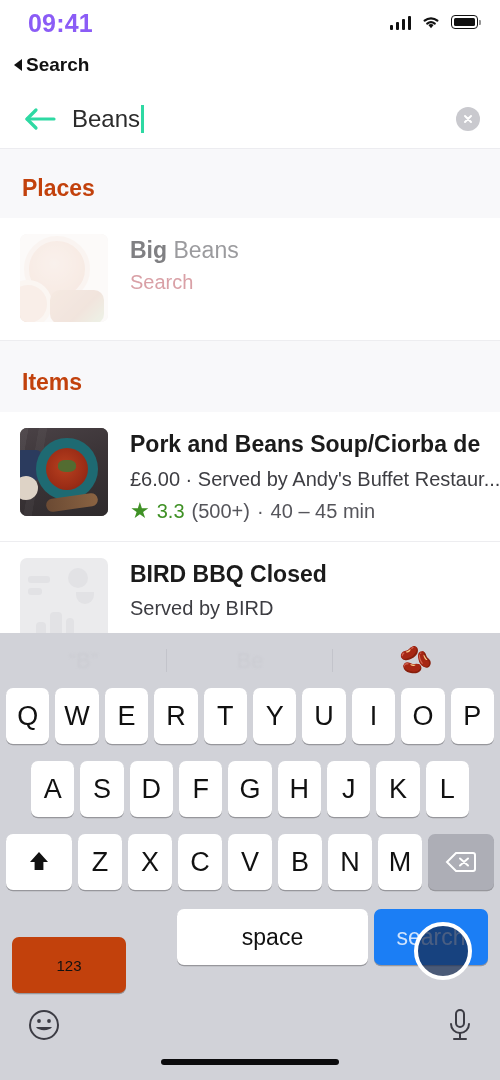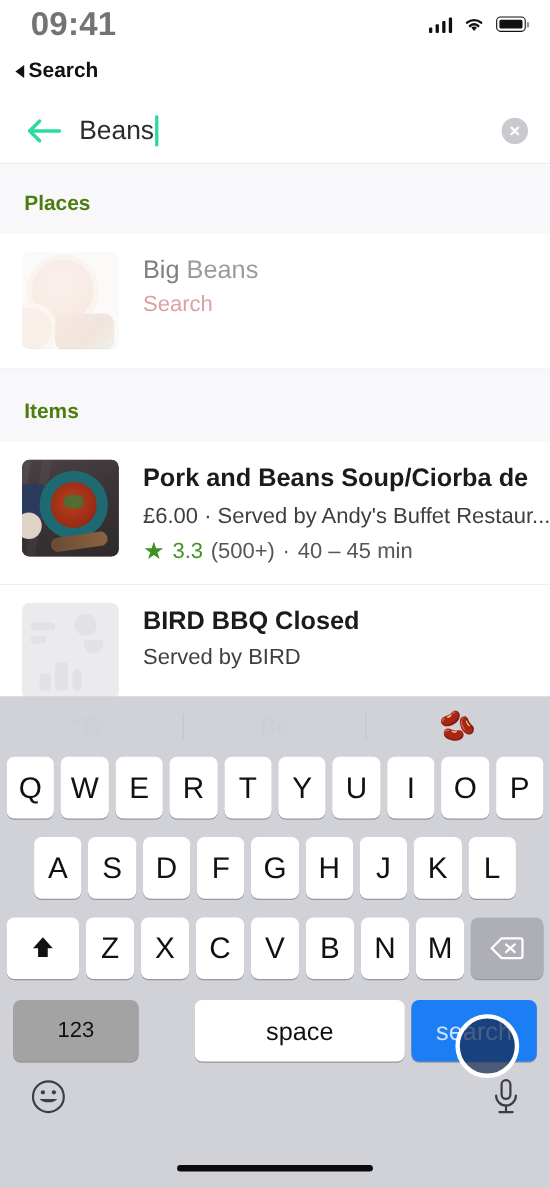--- a/index.html
+++ b/index.html
@@ -11,21 +11,21 @@
     position:relative;
   }
   .phone { width:500px; height:1080px; position:relative; background:#ffffff; }
 
   
   .statusbar {
     height:52px; padding:8px 22px 0 28px;
     display:flex; align-items:flex-start; justify-content:space-between;
     background:#fff;
   }
-  .clock { font-size:30px; font-weight:700; color:#737373; letter-spacing:0.2px; line-height:30px; }
+  .clock { font-size:25px; font-weight:700; color:#8b5cf6; letter-spacing:0.2px; line-height:30px; }
   .status-icons { display:flex; align-items:center; gap:9px; padding-top:6px; }
   .bars { display:flex; align-items:flex-end; gap:2.5px; height:15px; }
   .bars i { width:3.5px; background:#111; border-radius:1px; display:block; }
   .bars i:nth-child(1){ height:5px; }
   .bars i:nth-child(2){ height:8px; }
   .bars i:nth-child(3){ height:11px; }
   .bars i:nth-child(4){ height:14px; }
   .batt {
     width:27px; height:14px; border:1.6px solid #111; border-radius:4px;
     position:relative; padding:1.6px;
@@ -68,21 +68,21 @@
     display:flex; align-items:center; justify-content:center; flex:0 0 auto;
   }
   .clearbtn svg { display:block; }
 
   .topdivider { height:1px; background:#ececf0; }
 
   
   .results { background:#fff; }
   .sec-head {
     background:#f8f8fa; padding:26px 22px 16px 22px;
-    font-size:19px; font-weight:700; color:#4d7c0f;
+    font-size:23px; font-weight:700; color:#c2410c;
   }
   .sec-head.tight { padding-top:28px; }
   .row {
     display:flex; align-items:flex-start; gap:22px;
     padding:16px 20px 18px 20px; background:#fff;
   }
   .thumb {
     width:88px; height:88px; border-radius:7px; flex:0 0 auto;
     overflow:hidden; position:relative; background:#ececed;
   }
@@ -147,21 +147,21 @@
   .thumb-ph .c1 { left:8px; top:18px; width:22px; height:7px; }
   .thumb-ph .c2 { left:8px; top:30px; width:14px; height:7px; }
   .thumb-ph .c3 { left:48px; top:10px; width:20px; height:20px; border-radius:50%; }
   .thumb-ph .c4 { left:56px; top:34px; width:18px; height:12px; border-radius:0 0 9px 9px; }
   .thumb-ph .c5 { left:30px; top:54px; width:12px; height:26px; border-radius:4px; }
   .thumb-ph .c6 { left:46px; top:60px; width:8px; height:20px; border-radius:4px; }
   .thumb-ph .c7 { left:16px; top:64px; width:10px; height:16px; border-radius:4px; }
 
   .rowtext { flex:1; min-width:0; padding-top:2px; }
   .place-title { font-size:23px; color:#9b9b9e; line-height:1.28; }
-  .place-title b { font-weight:400; color:#808083; }
+  .place-title b { font-weight:700; color:#808083; }
   .place-sub { font-size:20px; color:#d9a0a6; margin-top:6px; }
 
   .item-title {
     font-size:23px; font-weight:700; color:#1b1b1b; line-height:1.24;
     white-space:nowrap; overflow:hidden; text-overflow:clip;
   }
   .item-sub { font-size:20px; color:#3d3d42; margin-top:9px; white-space:nowrap; }
   .item-meta {
     margin-top:9px; display:flex; align-items:center; gap:7px;
     font-size:20px; color:#55555b; white-space:nowrap;
@@ -199,21 +199,21 @@
     display:flex; align-items:center; justify-content:center;
     font-size:27px; color:#111; box-shadow:0 1.2px 0 rgba(0,0,0,.28);
     margin:0 3px; flex:1;
   }
   .kr1 { margin-bottom:17px; }
   .kr2 { margin-bottom:17px; }
   .kr3 { margin-bottom:19px; }
   .key.fn { background:#adaeb6; box-shadow:0 1.2px 0 rgba(0,0,0,.28); }
   .key.shift { flex:0 0 66px; background:#fff; }
   .key.del { flex:0 0 66px; }
-  .key.num { flex:0 0 114px; background:#a3a3a3; font-size:20px; }
+  .key.num { flex:0 0 114px; background:#c2410c; font-size:15px;margin-top:28px; }
   .key.space { flex:1; font-size:23px;margin-left:48px; }
   .key.go { flex:0 0 114px; background:#1b7ef5; color:#cfe3fd; font-size:23px; position:relative; }
   .kbbottom {
     flex:1; display:flex; align-items:flex-start; justify-content:space-between;
     padding:14px 26px 0 26px; position:relative;
   }
   .homebar {
     position:absolute; left:50%; transform:translateX(-50%); bottom:15px;
     width:178px; height:6px; border-radius:3px; background:#0b0b0d;
   }

